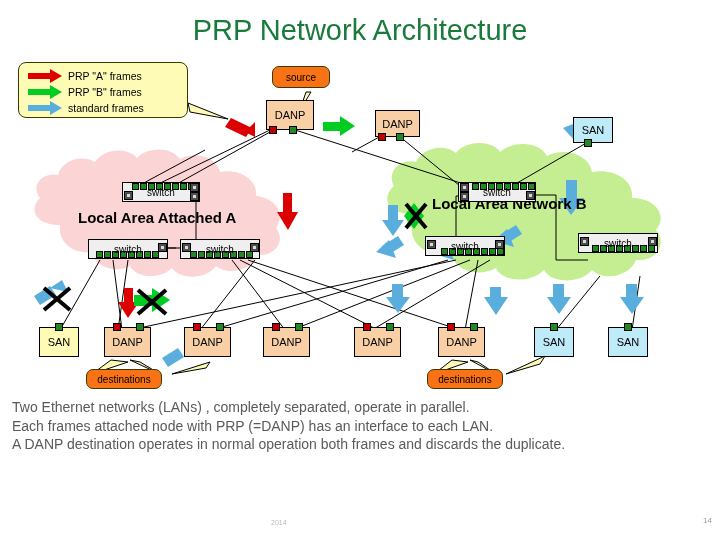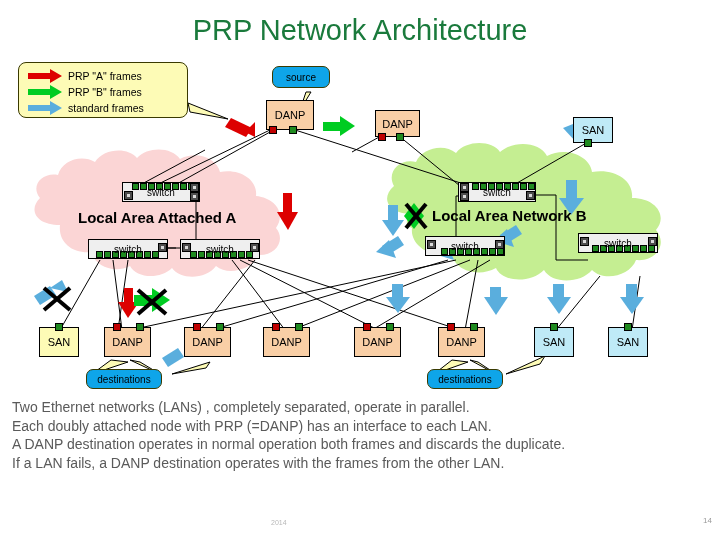--- a/index.html
+++ b/index.html
@@ -36,21 +36,21 @@
     font-size:10px;color:#000;display:flex;align-items:center;justify-content:center;
   }
   .switch .label{position:relative;z-index:3;}
   .portbank{position:absolute;display:flex;gap:1px;}
   .portbank i{display:block;width:7px;height:7px;background:#1f8a1f;border:1px solid #000;box-sizing:border-box;}
   .sideport{position:absolute;width:9px;height:9px;background:#4d4d4d;border:1px solid #000;box-sizing:border-box;}
   .sideport::after{content:"";position:absolute;left:2px;top:2px;width:3px;height:3px;background:#d9d9d9;}
 
   
   .callout{
-    position:absolute;background:#0ea5e9;border:1px solid #3a3a00;border-radius:7px;
+    position:absolute;background:#f97316;border:1px solid #3a3a00;border-radius:7px;
     font-size:10px;color:#000;display:flex;align-items:center;justify-content:center;
     box-sizing:border-box;
   }
 
   
   .legend{
     position:absolute;left:18px;top:62px;width:170px;height:56px;
     background:#fdfbb6;border:1px solid #3a3a00;border-radius:8px;box-sizing:border-box;
   }
   .legend .rows{position:absolute;left:9px;top:5px;}
@@ -307,21 +307,21 @@
   </div>
   <div class="port red" style="left:378px;top:133px;"></div>
   <div class="port green" style="left:396px;top:133px;"></div>
 
   <div class="node san-blue" style="left:573px;top:117px;width:40px;height:26px;">
     <span>SAN</span>
   </div>
   <div class="port green" style="left:584px;top:139px;"></div>
 
   <div class="cloudlabel" style="left:78px;top:209px;">Local Area Attached  A</div>
-  <div class="cloudlabel" style="left:432px;top:207px;">Local Area Network B</div>
+  <div class="cloudlabel" style="left:432px;top:195px;">Local Area Network B</div>
 
   <div class="switch" style="left:122px;top:182px;width:78px;height:20px;">
     <span class="label">switch</span>
   </div>
   <div class="portbank" style="left:132px;top:183px;">
     <i></i>
       <i></i>
       <i></i>
       <i></i>
       <i></i>
@@ -456,21 +456,20 @@
   <div class="node san-blue" style="left:608px;top:327px;width:40px;height:30px;">
     <span>SAN</span>
   </div>
   <div class="port green" style="left:624px;top:323px;"></div>
 
   <div class="callout" style="left:86px;top:369px;width:76px;height:20px;">destinations</div>
   <div class="callout" style="left:427px;top:369px;width:76px;height:20px;">destinations</div>
 
   <div class="bodytext">
     <div>Two Ethernet networks (LANs) , completely separated, operate in parallel.</div>
-    <div>Each doubly attached node with PRP (=DANP) has an interface to each LAN.</div>
+    <div>Each frames attached node with PRP (=DANP) has an interface to each LAN.</div>
     <div>A DANP destination operates in normal operation both frames and discards the duplicate.</div>
-    <div>If a LAN fails, a DANP destination operates with the frames from the other LAN.</div>
   </div>
 
   <div class="yearmark">2014</div>
   <div class="pagenum">14</div>
 
 </div>
 
 </body></html>

